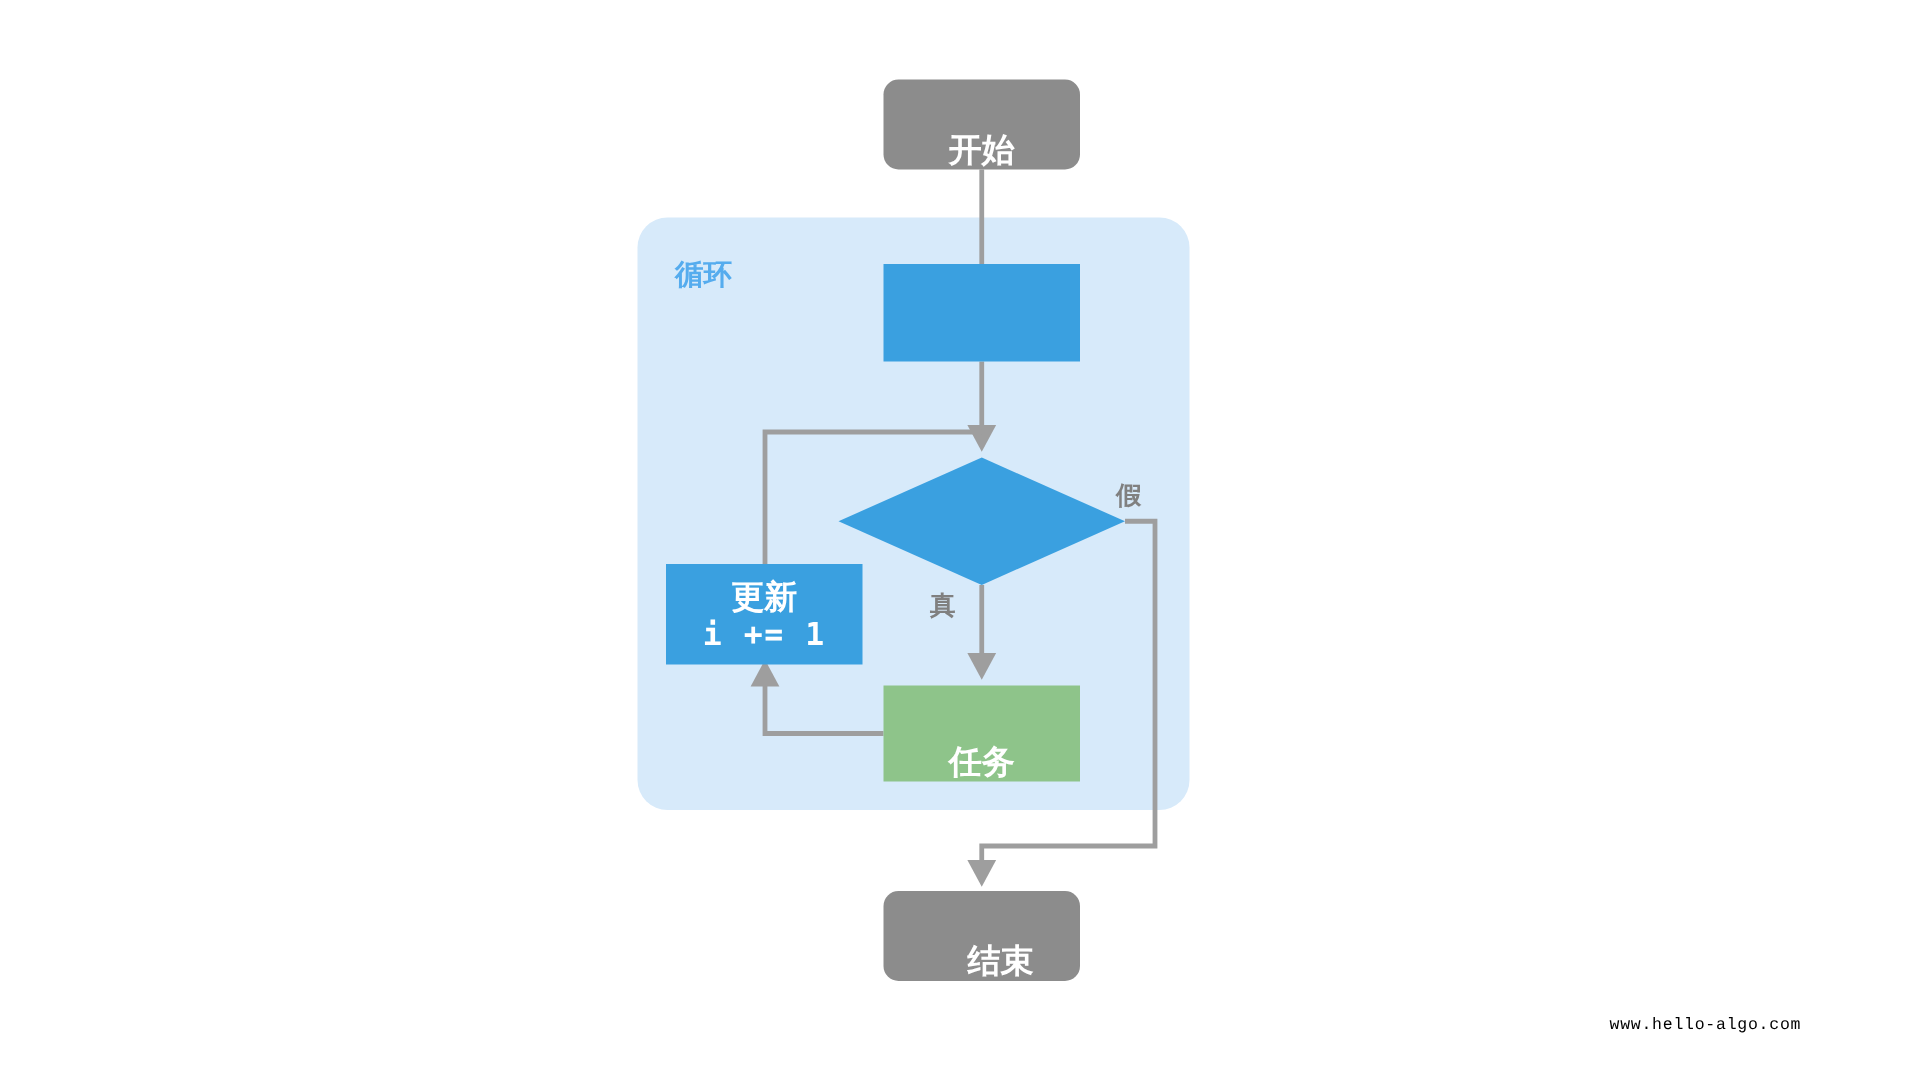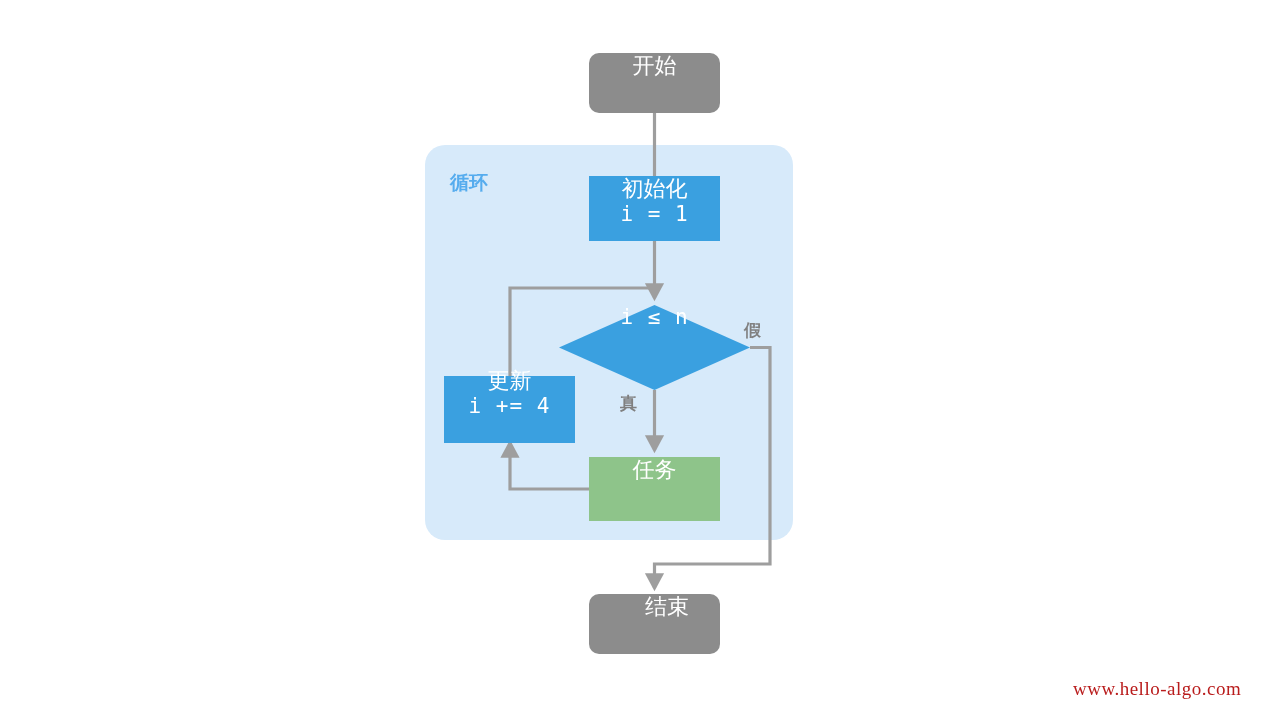--- a/index.html
+++ b/index.html
@@ -22,22 +22,23 @@
     left: 0;
     top: 0;
     width: 1280px;
     height: 720px;
   }
   .node-label {
     position: absolute;
     display: flex;
     flex-direction: column;
     align-items: center;
-    justify-content: flex-start;
+    justify-content: flex-end;
     pointer-events: none;
+    font-weight: bold;
   }
   .lbl-cn {
     font-family: "Liberation Sans", sans-serif;
     font-size: 22px;
     color: #ffffff;
     line-height: 1.16;
     white-space: nowrap;
   }
   .lbl-mono {
     font-family: "DejaVu Sans Mono", monospace;
@@ -59,23 +60,23 @@
   .group-label {
     position: absolute;
     font-family: "Liberation Sans", sans-serif;
     font-size: 19px;
     font-weight: bold;
     color: #55acee;
     white-space: nowrap;
   }
   .watermark {
     position: absolute;
-    font-family: Liberation Serif, serif;
-    font-size: 19px;
-    color: #b91c1c;
+    font-family: Liberation Mono, monospace;
+    font-size: 11px;
+    color: #000000;
     letter-spacing: 0.5px;
     white-space: nowrap;
   }
 </style>
 </head>
 <body>
 
 <div id="canvas">
 
   <svg id="flow-svg" viewBox="0 0 1280 720" xmlns="http://www.w3.org/2000/svg">
@@ -113,32 +114,25 @@
 
     <rect x="589" y="594" width="131" height="60" rx="10" ry="10" fill="#8c8c8c"></rect>
   </svg>
 
   <div class="group-label" style="left:450px; top:170px;">循环</div>
 
   <div class="node-label" style="left:589px; top:53px; width:131px; height:60px;">
     <span class="lbl-cn">开始</span>
   </div>
 
-  <div class="node-label" style="left:589px; top:176px; width:131px; height:65px;">
-    <span class="lbl-cn">初始化</span>
-    <span class="lbl-mono">i = 1</span>
-  </div>
 
-  <div class="node-label" style="left:559px; top:305px; width:191px; height:85px;">
-    <span class="lbl-mono">i ≤ n</span>
-  </div>
 
   <div class="node-label" style="left:444px; top:368px; width:131px; height:67px;">
     <span class="lbl-cn">更新</span>
-    <span class="lbl-mono">i += 4</span>
+    <span class="lbl-mono">i += 1</span>
   </div>
 
   <div class="node-label" style="left:589px; top:457px; width:131px; height:64px;">
     <span class="lbl-cn">任务</span>
   </div>
 
   <div class="node-label" style="left:589px; top:594px; width:156px; height:60px;">
     <span class="lbl-cn">结束</span>
   </div>
 

